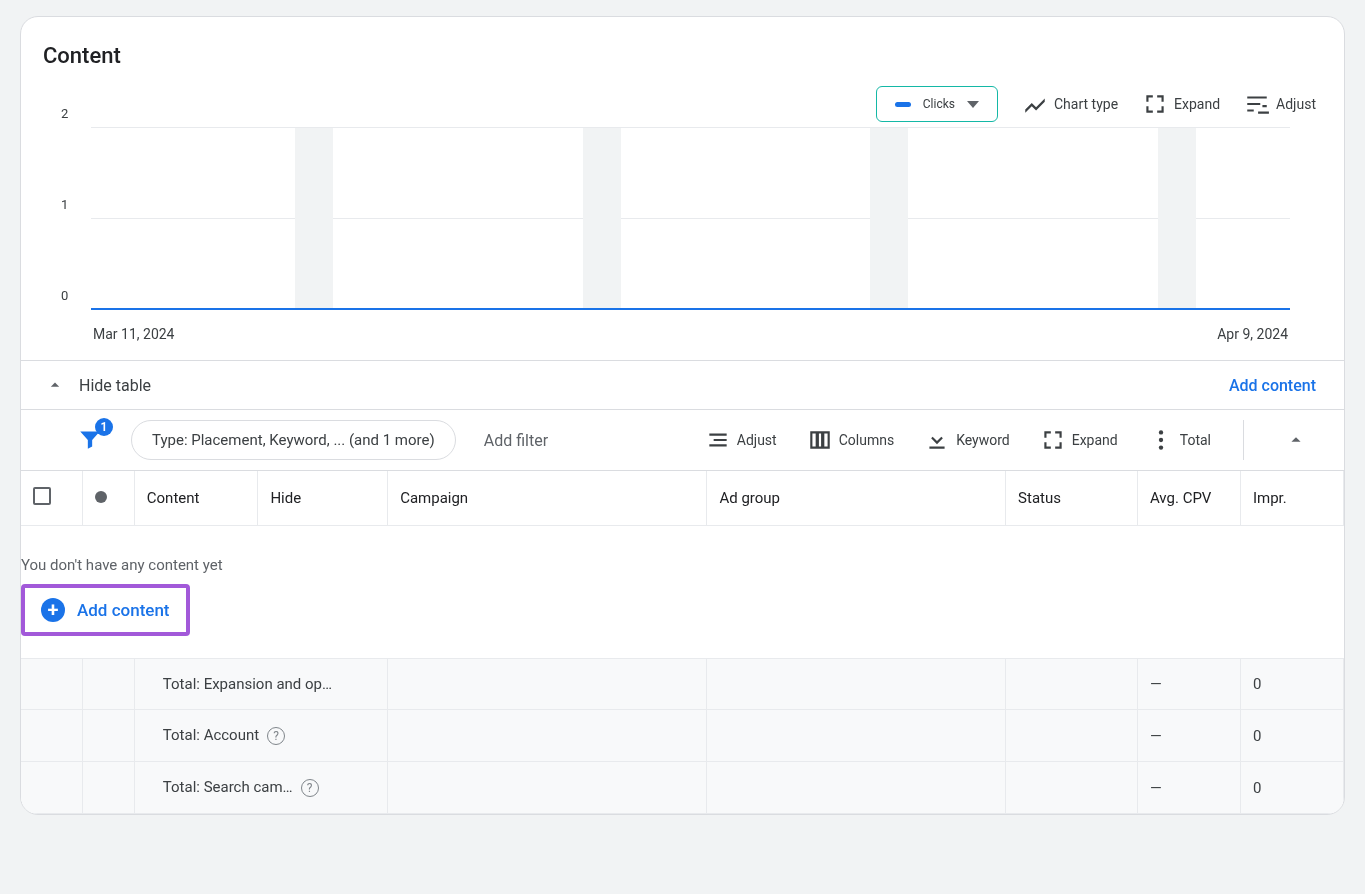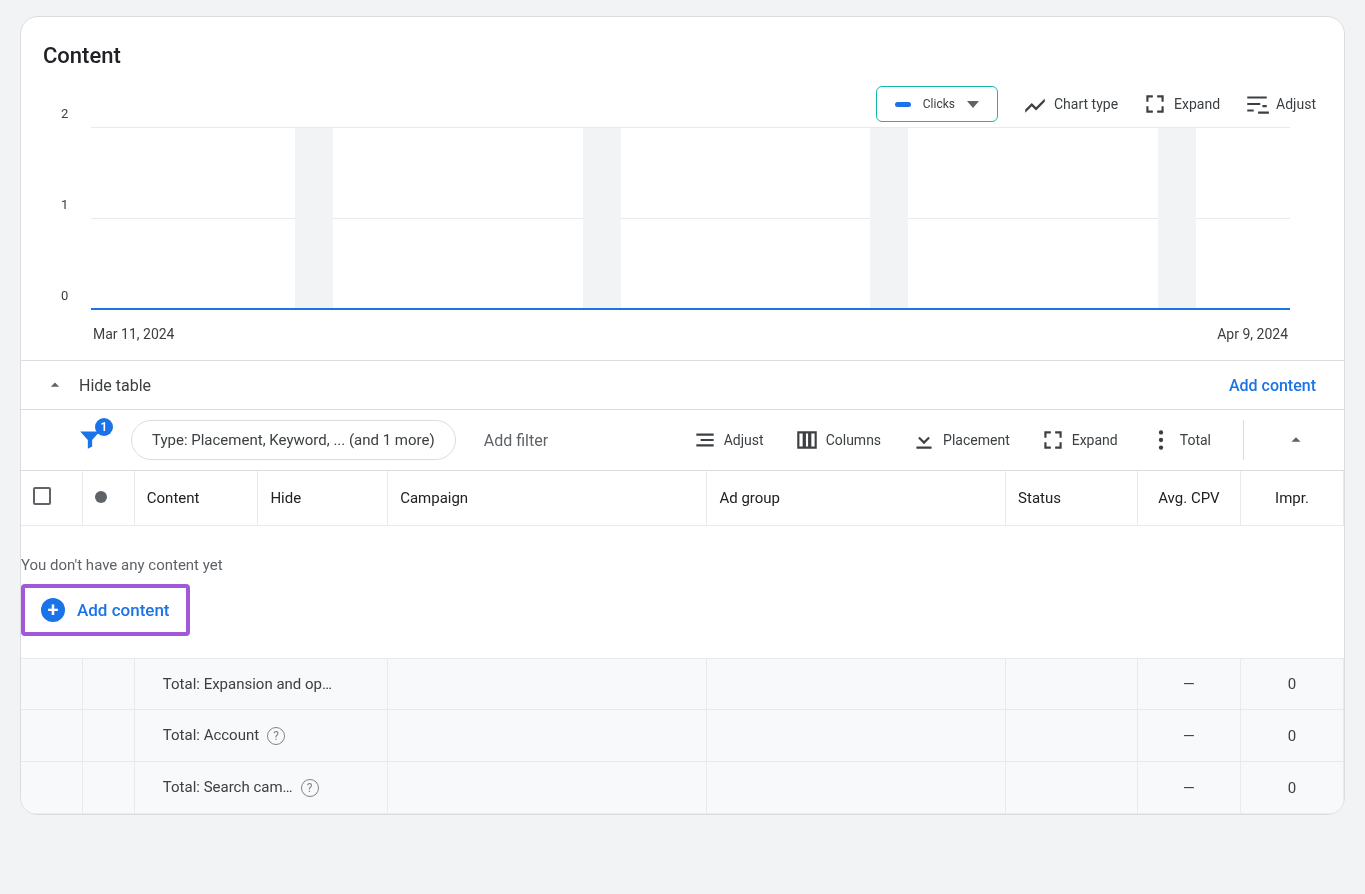--- a/index.html
+++ b/index.html
@@ -133,21 +133,21 @@
   .data-table th, .data-table td {
     border-right:1px solid #e8eaed;
     border-bottom:1px solid #e8eaed;
     padding:16px 12px;
     font-size:15px;
     color:#3c4043;
     text-align:left;
     overflow:hidden; text-overflow:ellipsis; white-space:nowrap;
   }
   .data-table th { font-weight:400; color:#202124; background:#fff; }
-  .data-table .num { text-align:center; }
+  .data-table .num { text-align:left; }
   .col-check{width:60px;text-align:center;}
   .col-dot{width:50px;text-align:center;}
   .col-content{width:120px;}
   .col-type{width:126px;}
   .col-campaign{width:310px;}
   .col-adgroup{width:290px;}
   .col-status{width:128px;}
   .col-cpv{width:100px;}
   .col-impr{width:100px;}
   .checkbox-box {
@@ -264,21 +264,21 @@
         <div class="tool-col">
           <svg viewBox="0 0 24 24">
               <path d="M4 5h5v14H4zm6 0h4v14h-4zm5 0h5v14h-5z" fill="none" stroke="#3c4043" stroke-width="2"></path>
             </svg>
           <span>Columns</span>
         </div>
         <div class="tool-col">
           <svg viewBox="0 0 24 24">
               <path d="M12 3v10l4-4 1.4 1.4L12 16 6.6 10.4 8 9l4 4V3h0zM5 18h14v2H5z"></path>
             </svg>
-          <span>Placement</span>
+          <span>Keyword</span>
         </div>
         <div class="tool-col">
           <svg viewBox="0 0 24 24">
               <path d="M4 4h6v2H6v4H4V4zm10 0h6v6h-2V6h-4V4zM4 14h2v4h4v2H4v-6zm14 0h2v6h-6v-2h4v-4z"></path>
             </svg>
           <span>Expand</span>
         </div>
         <div class="tool-col">
           <svg viewBox="0 0 24 24">
               <circle cx="12" cy="5" r="2"></circle>

